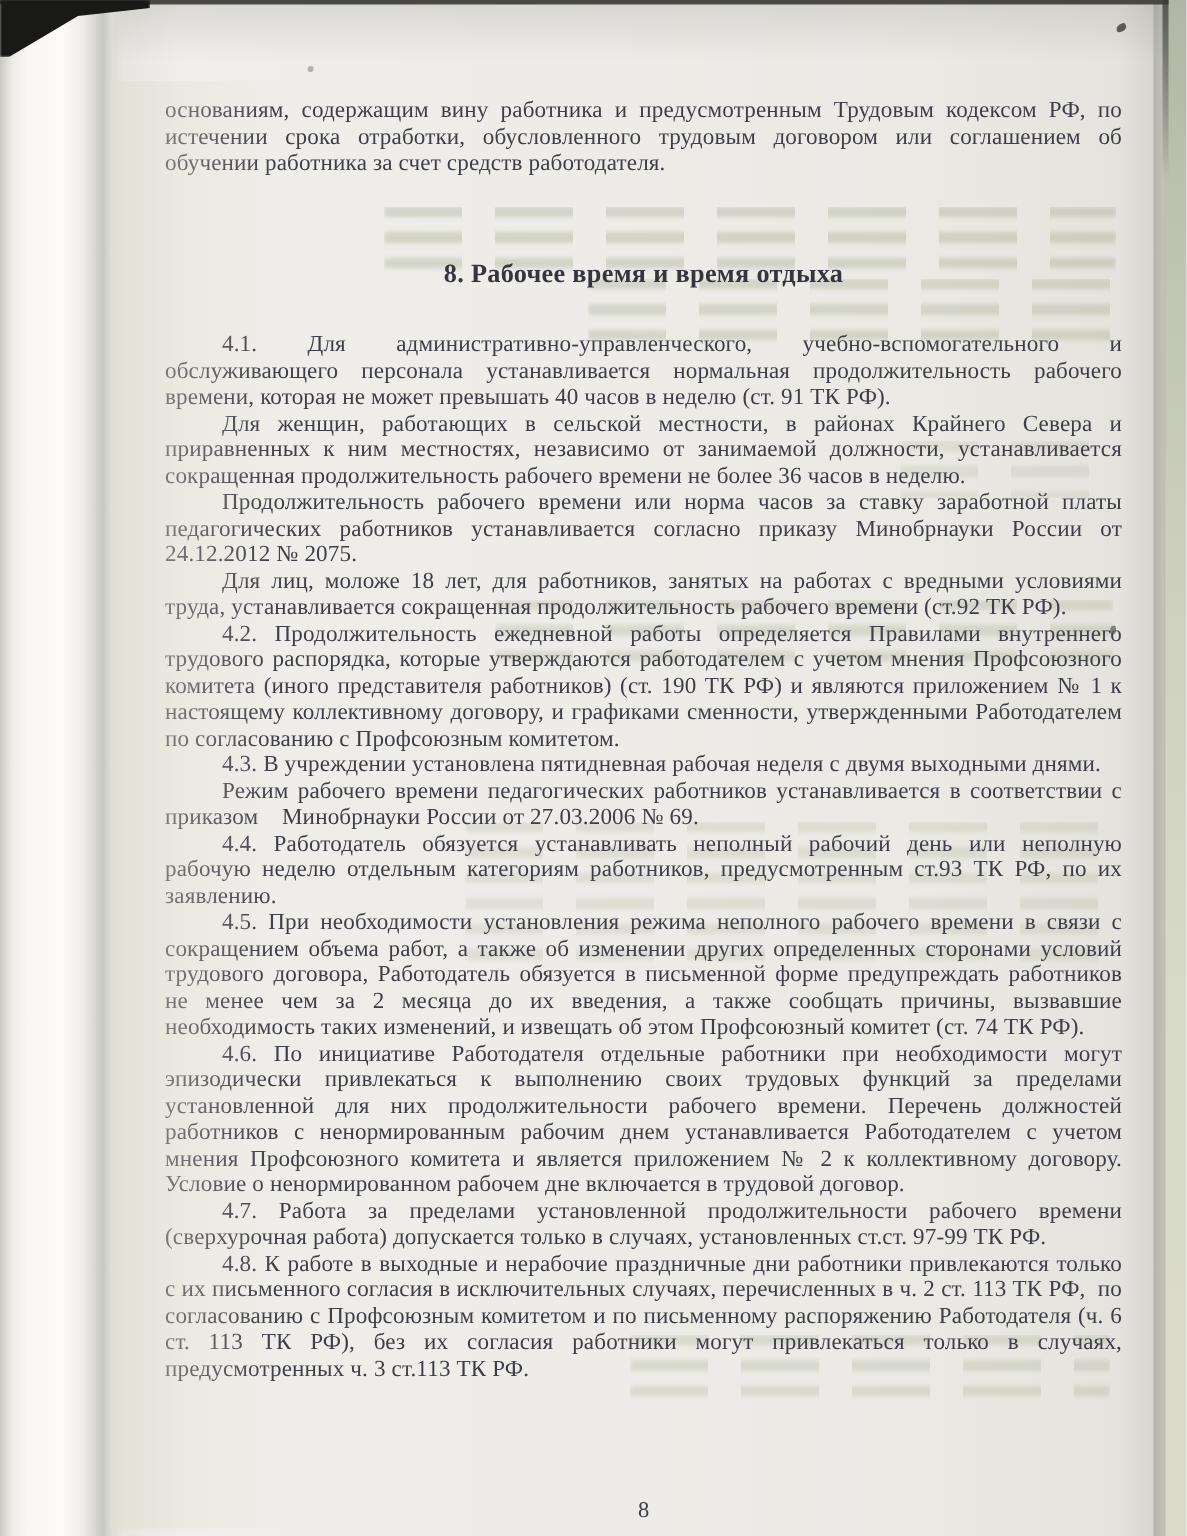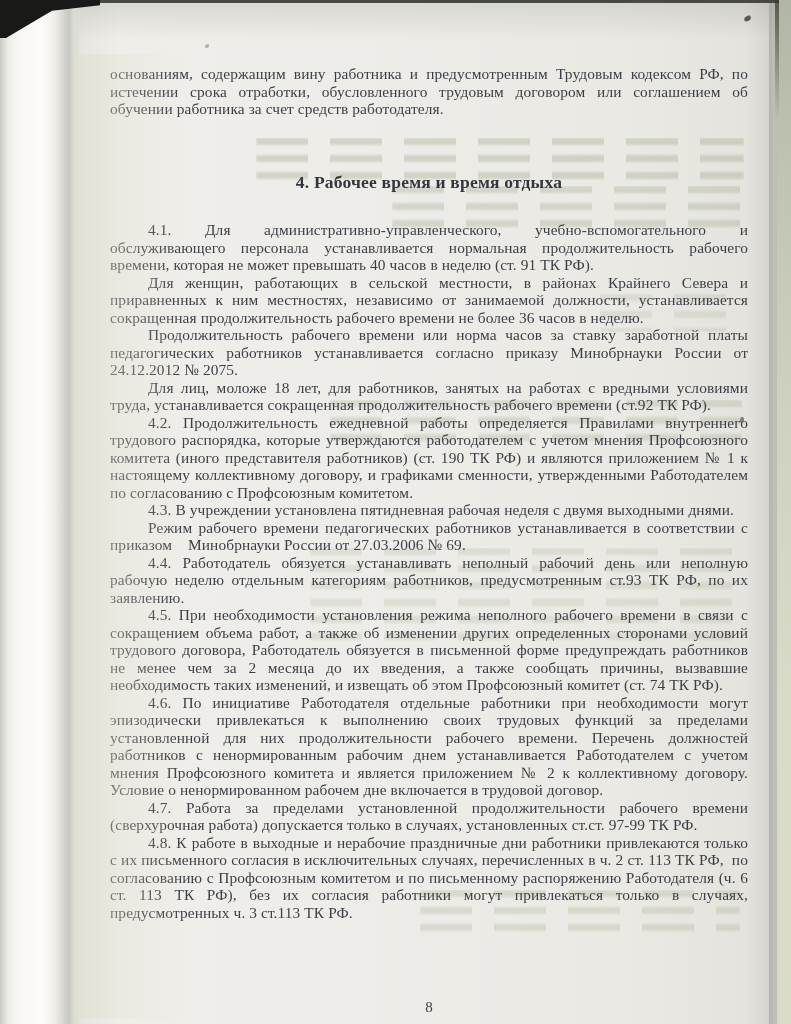--- a/index.html
+++ b/index.html
@@ -165,21 +165,21 @@
   <div class="bleed bleed-b"></div>
   <div class="bleed bleed-c"></div>
   <div class="bleed bleed-d"></div>
   <div class="bleed bleed-e"></div>
   <div class="bleed bleed-f"></div>
   <div class="bleed bleed-left-top"></div>
   <div class="bleed bleed-left-bottom"></div>
 
   <div class="text-column">
     <p class="body-par no-indent">основаниям, содержащим вину работника и предусмотренным Трудовым кодексом РФ, по истечении срока отработки, обусловленного трудовым договором или соглашением об обучении работника за счет средств работодателя.</p>
-    <h2 class="heading">4. Рабочее время и время отдыха</h2>
+    <h2 class="heading">8. Рабочее время и время отдыха</h2>
     <p class="body-par">4.1. Для административно-управленческого, учебно-вспомогательного и обслуживающего персонала устанавливается нормальная продолжительность рабочего времени, которая не может превышать 40 часов в неделю (ст. 91 ТК  РФ).</p>
     <p class="body-par">Для женщин, работающих в сельской местности, в районах Крайнего Севера и приравненных к ним местностях, независимо от занимаемой должности, устанавливается сокращенная продолжительность рабочего времени не более 36 часов в неделю.</p>
     <p class="body-par">Продолжительность рабочего времени или норма часов за ставку заработной платы педагогических работников устанавливается согласно приказу Минобрнауки России от 24.12.2012 № 2075.</p>
     <p class="body-par">Для  лиц, моложе 18 лет, для работников, занятых на работах с вредными условиями труда, устанавливается сокращенная продолжительность рабочего времени (ст.92 ТК РФ).</p>
     <p class="body-par">4.2. Продолжительность ежедневной работы определяется Правилами внутреннего трудового распорядка, которые утверждаются работодателем с учетом мнения Профсоюзного комитета (иного представителя работников)  (ст. 190 ТК РФ) и являются приложением № 1 к настоящему коллективному договору, и графиками сменности, утвержденными Работодателем по согласованию с Профсоюзным комитетом.</p>
     <p class="body-par">4.3. В учреждении установлена пятидневная рабочая неделя с двумя выходными днями.</p>
     <p class="body-par">Режим рабочего времени педагогических работников устанавливается в соответствии с приказом &nbsp;&nbsp; Минобрнауки России от 27.03.2006 № 69.</p>
     <p class="body-par">4.4. Работодатель обязуется устанавливать неполный рабочий день или неполную рабочую неделю отдельным категориям работников, предусмотренным ст.93 ТК РФ, по их заявлению.</p>
     <p class="body-par">4.5. При необходимости установления режима неполного рабочего времени в связи с сокращением объема работ, а также об изменении других определенных сторонами условий трудового договора, Работодатель обязуется в письменной форме предупреждать работников не менее чем за 2 месяца до их введения, а также сообщать причины, вызвавшие необходимость таких изменений, и извещать об этом Профсоюзный комитет (ст. 74 ТК РФ).</p>
     <p class="body-par">4.6.  По инициативе Работодателя отдельные работники при необходимости могут эпизодически привлекаться к выполнению своих трудовых функций за пределами установленной для них продолжительности рабочего времени. Перечень должностей работников с ненормированным рабочим днем устанавливается  Работодателем с учетом мнения Профсоюзного комитета и является приложением № 2  к коллективному договору. Условие о ненормированном рабочем дне включается в трудовой договор.</p>

